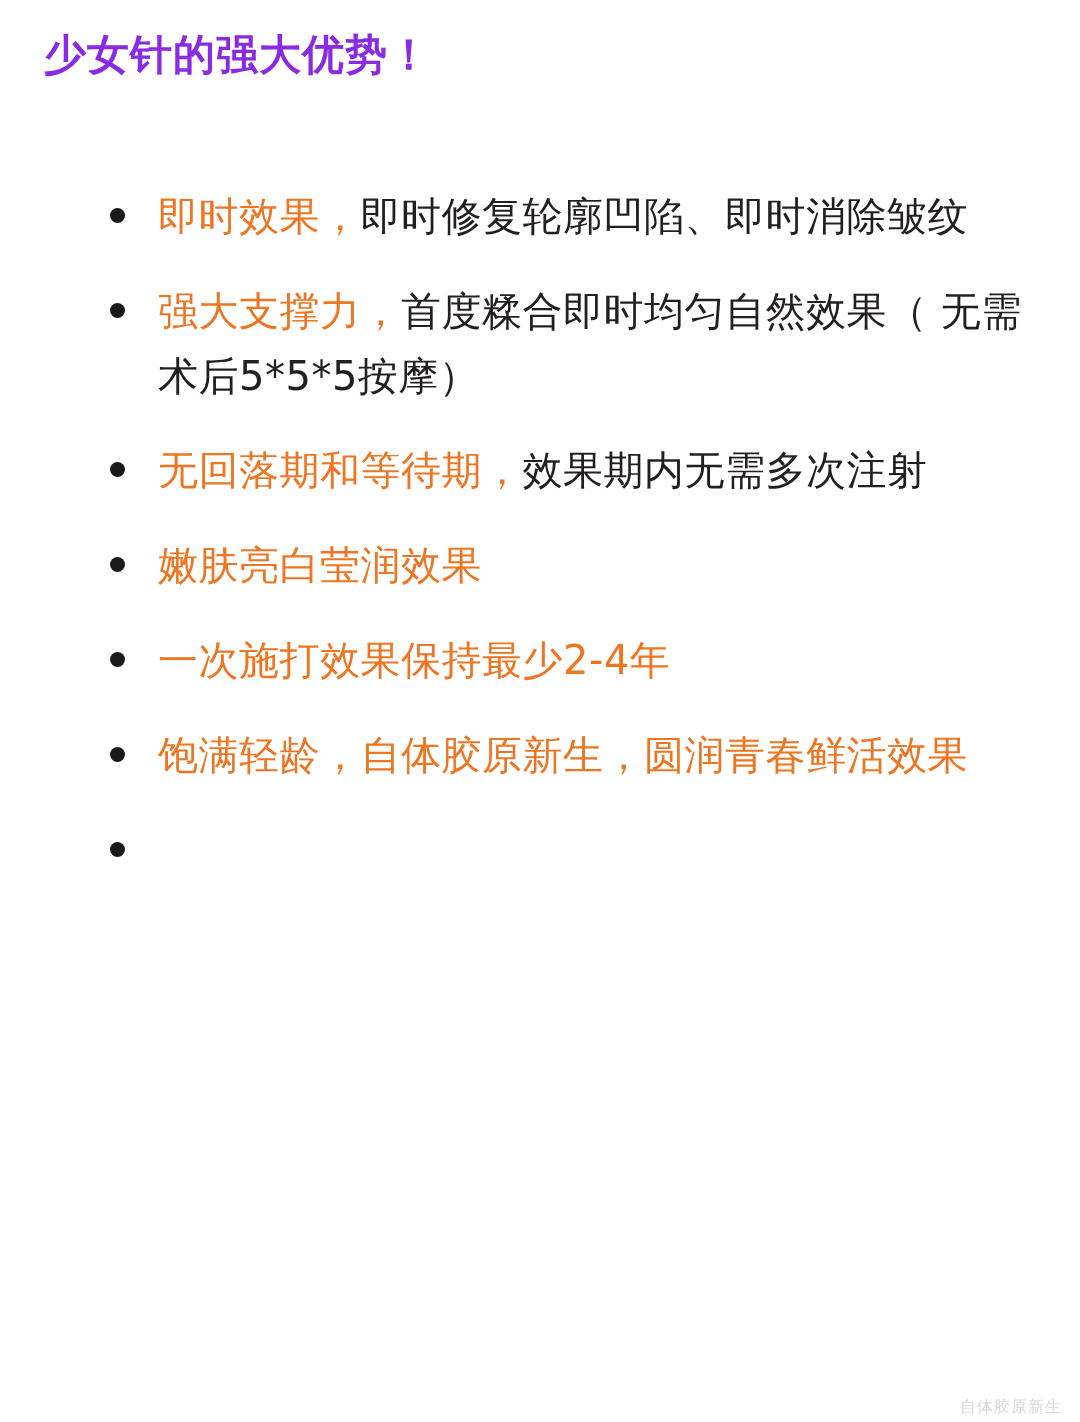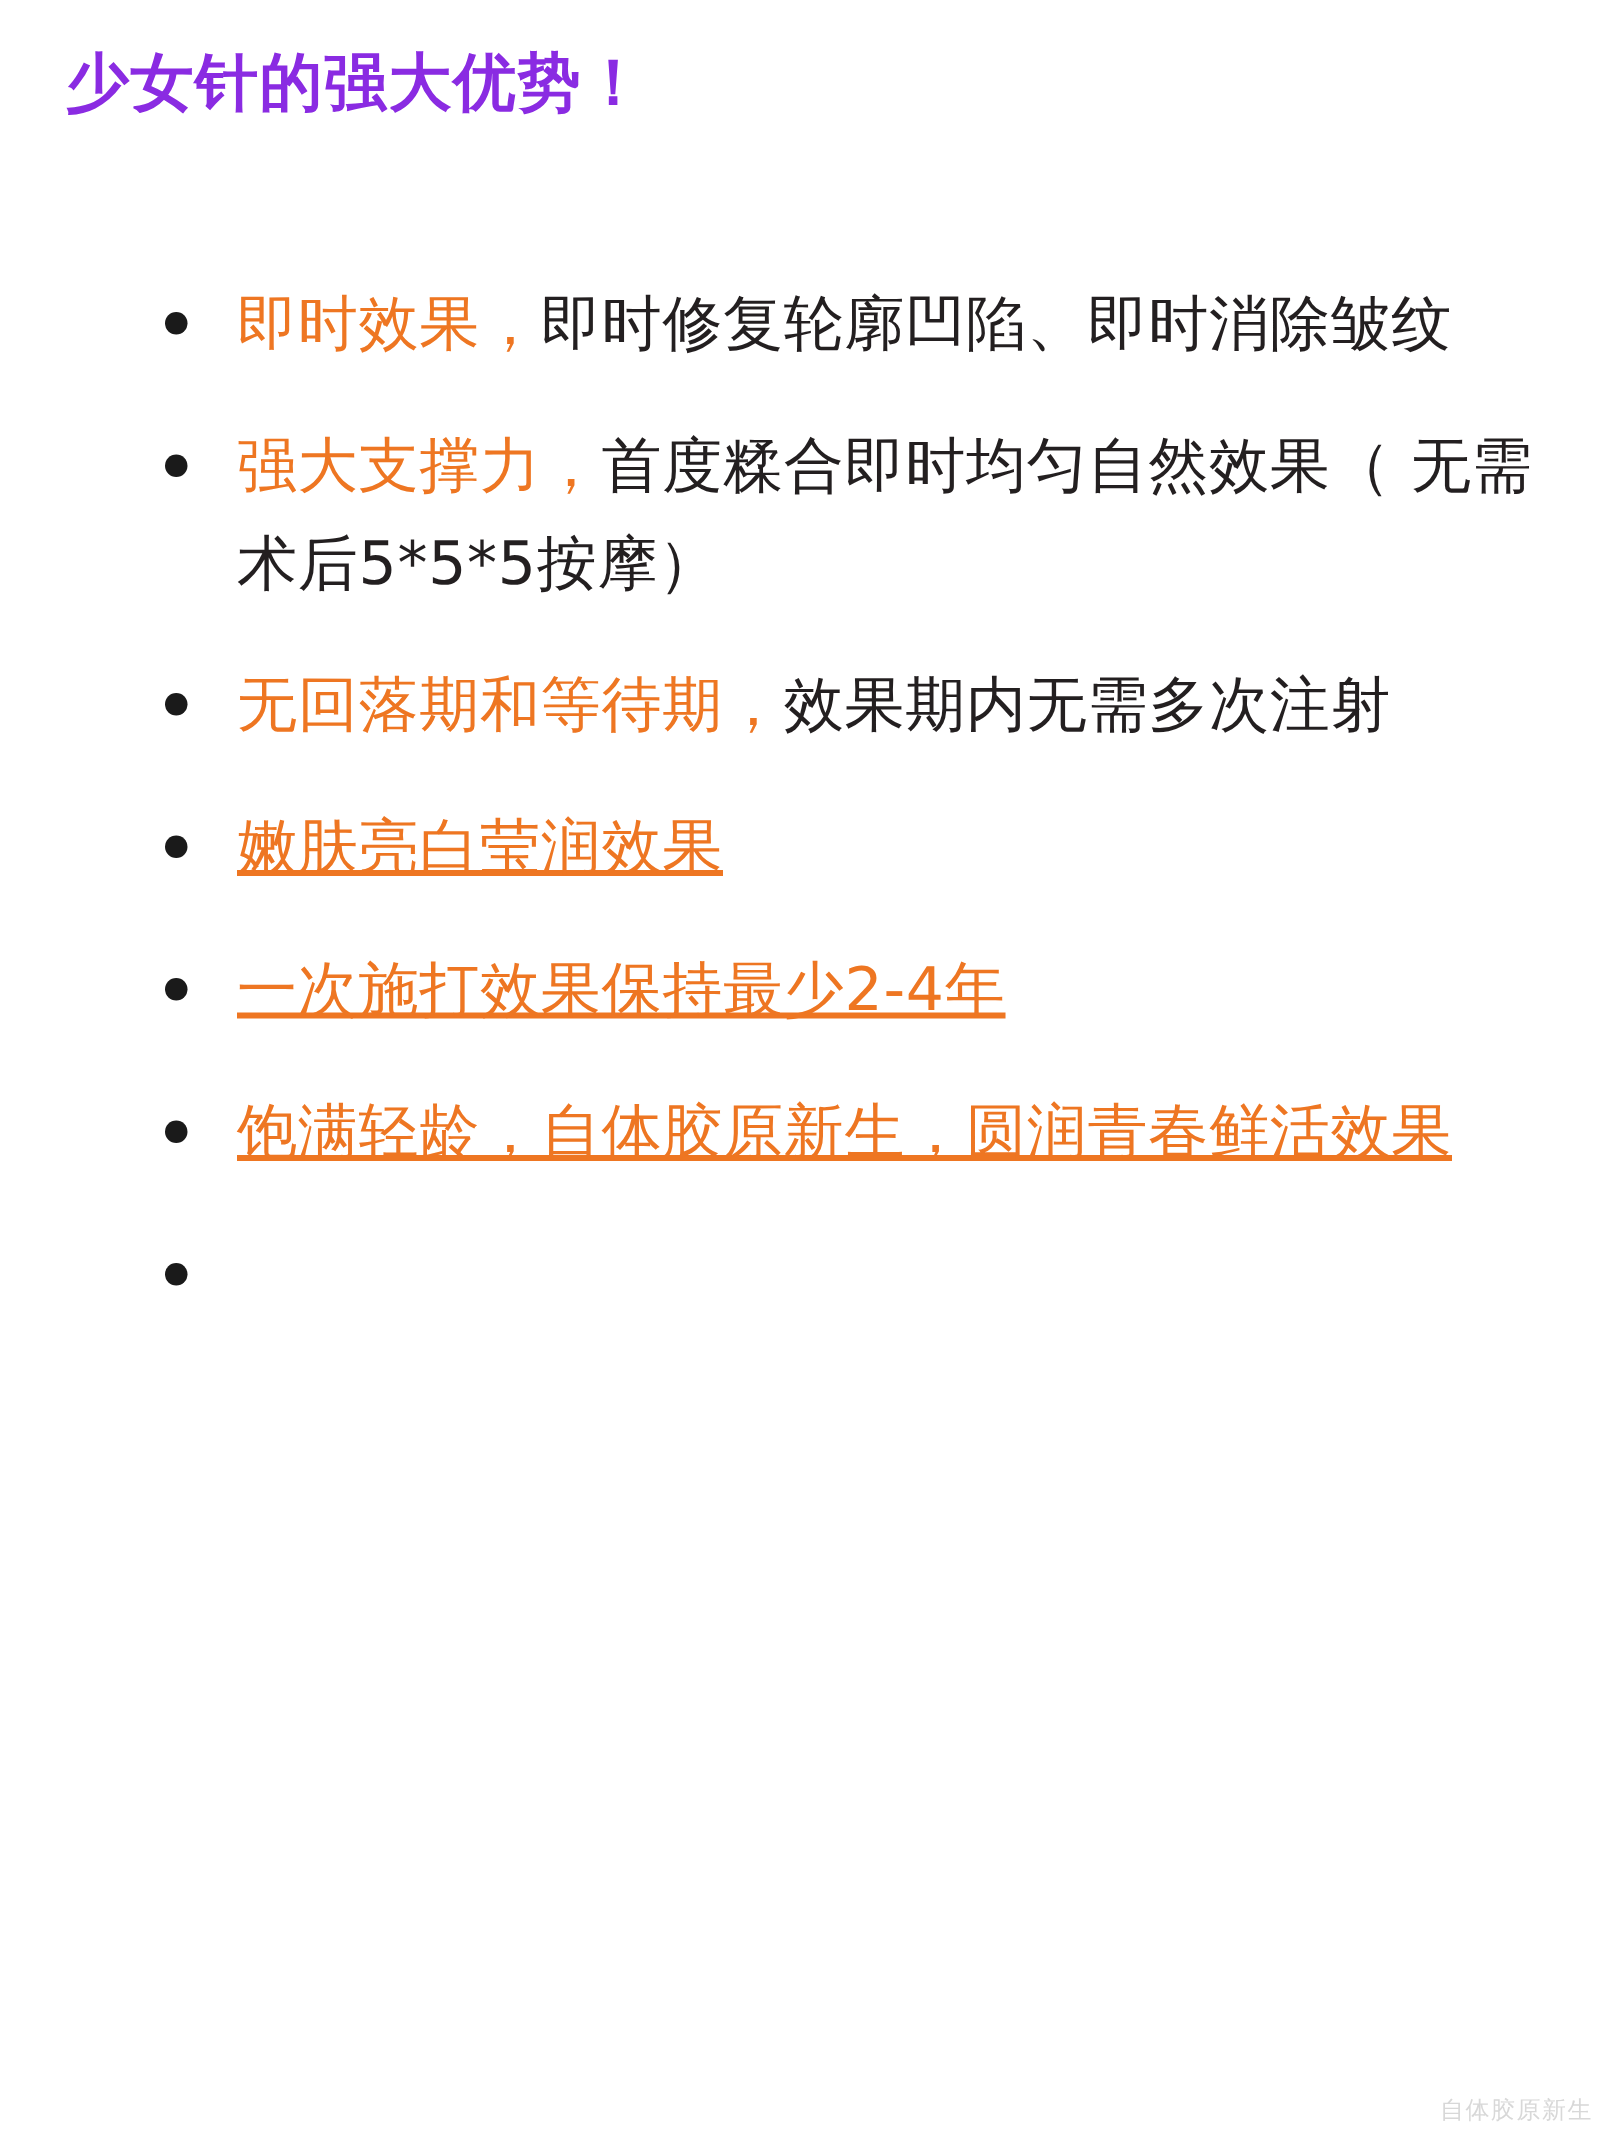--- a/index.html
+++ b/index.html
@@ -60,21 +60,20 @@
   }
   .hl {
     color: #ee7622;
   }
   .rest {
     color: #231f20;
   }
   .all-orange .rest,
   .all-orange .hl {
     color: #ee7622;
-    text-decoration: underline;
   }
   .footnote {
     position: absolute;
     right: 18px;
     bottom: 4px;
     font-size: 16px;
     color: #d8d8d8;
     letter-spacing: 1px;
   }
 </style>

